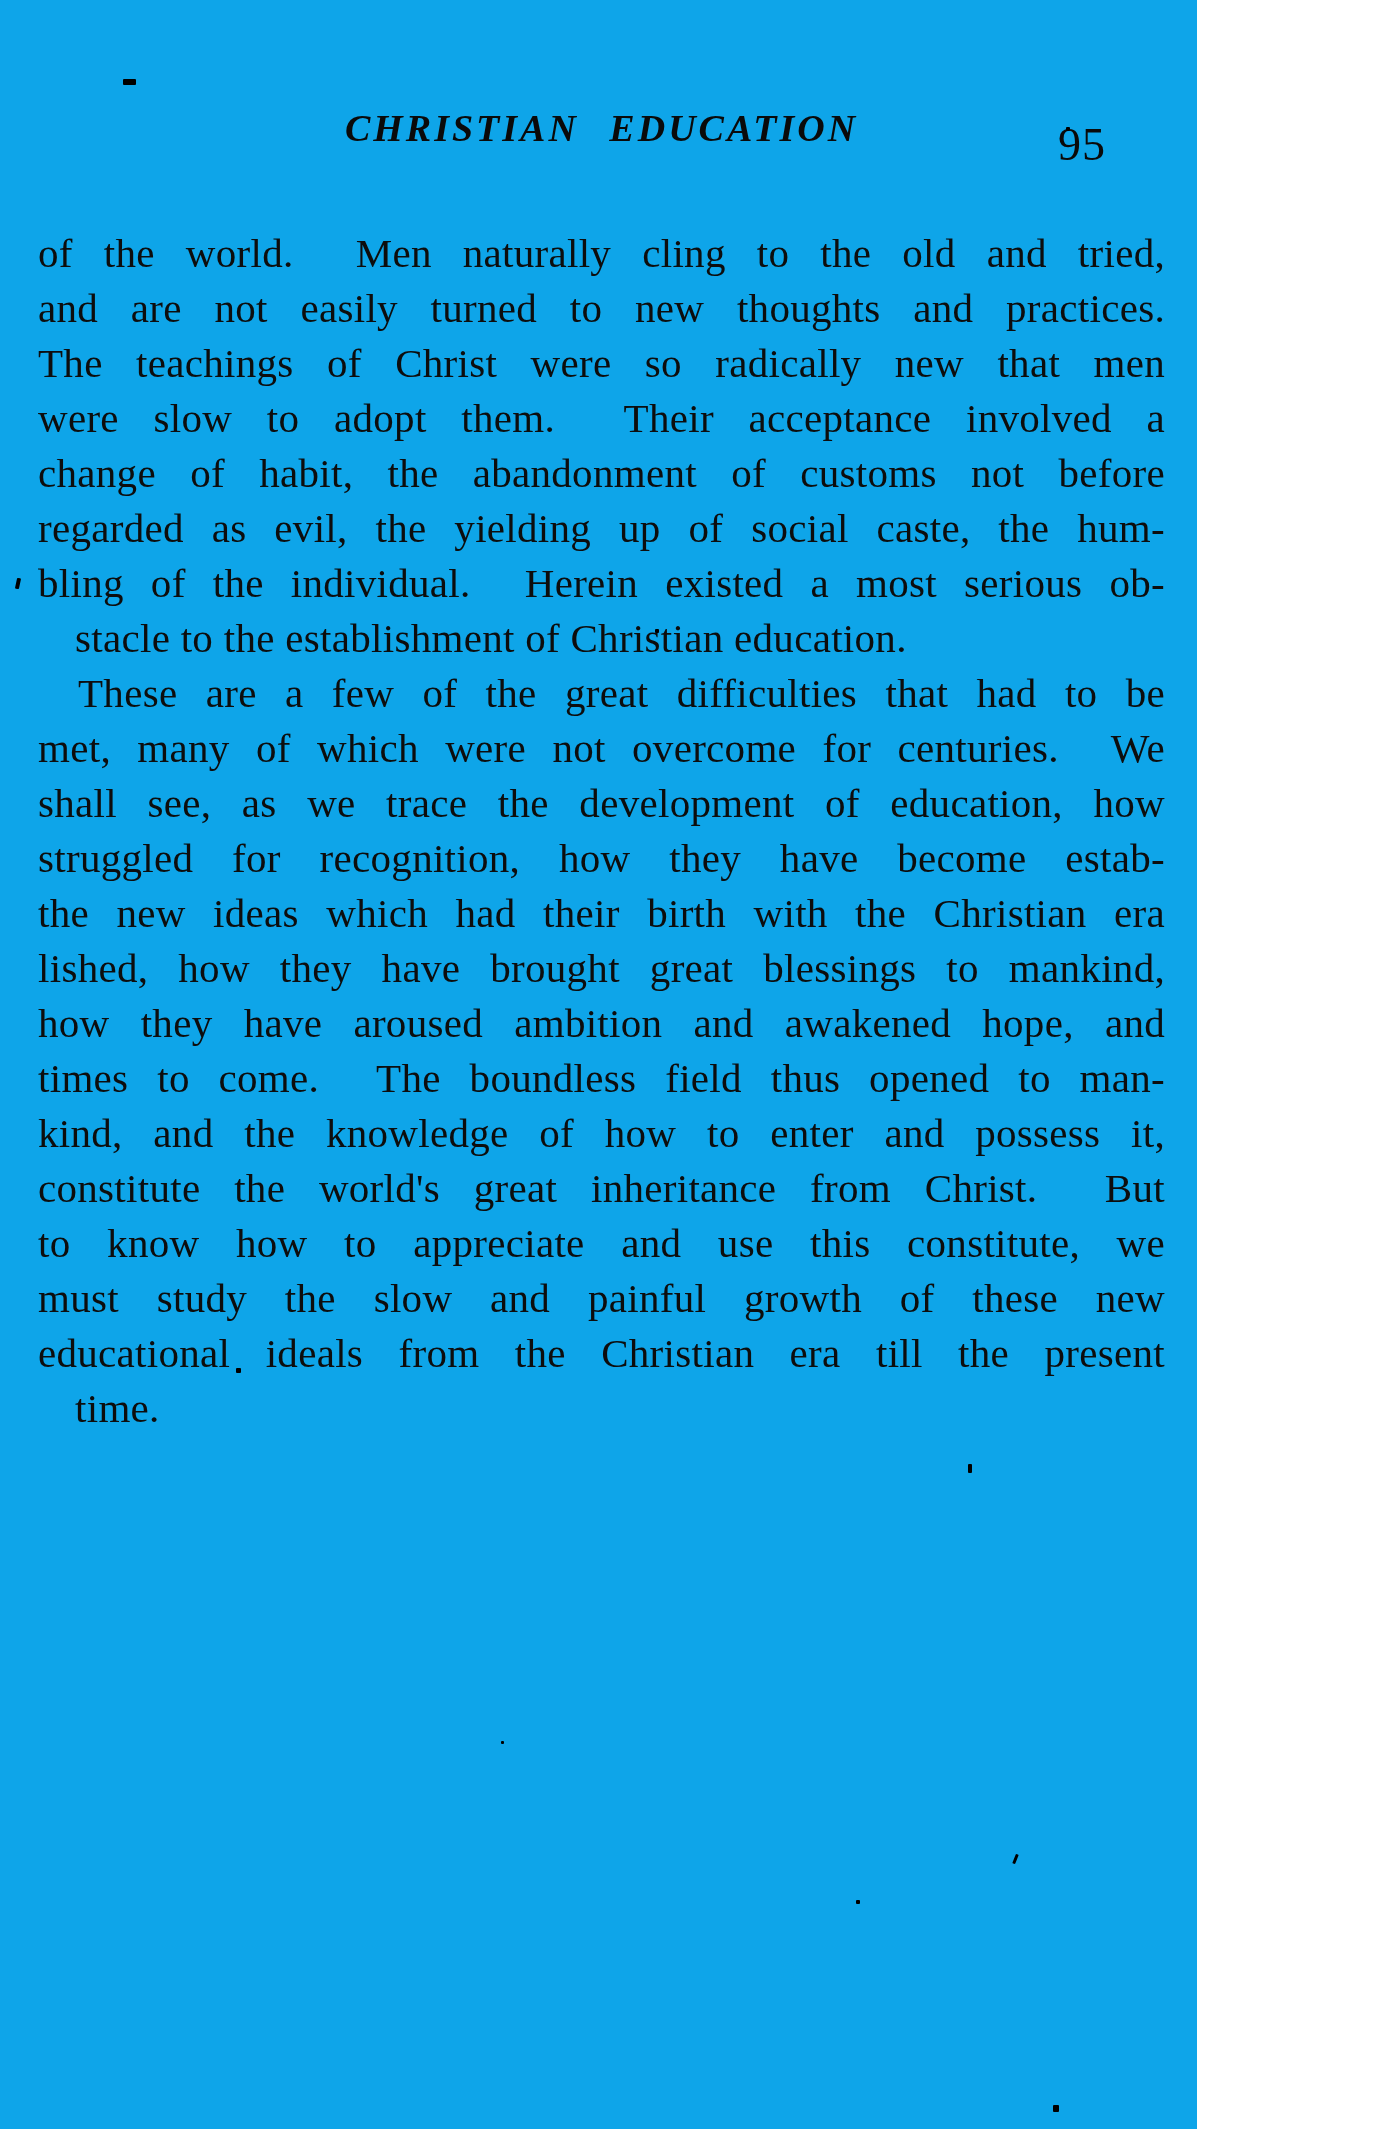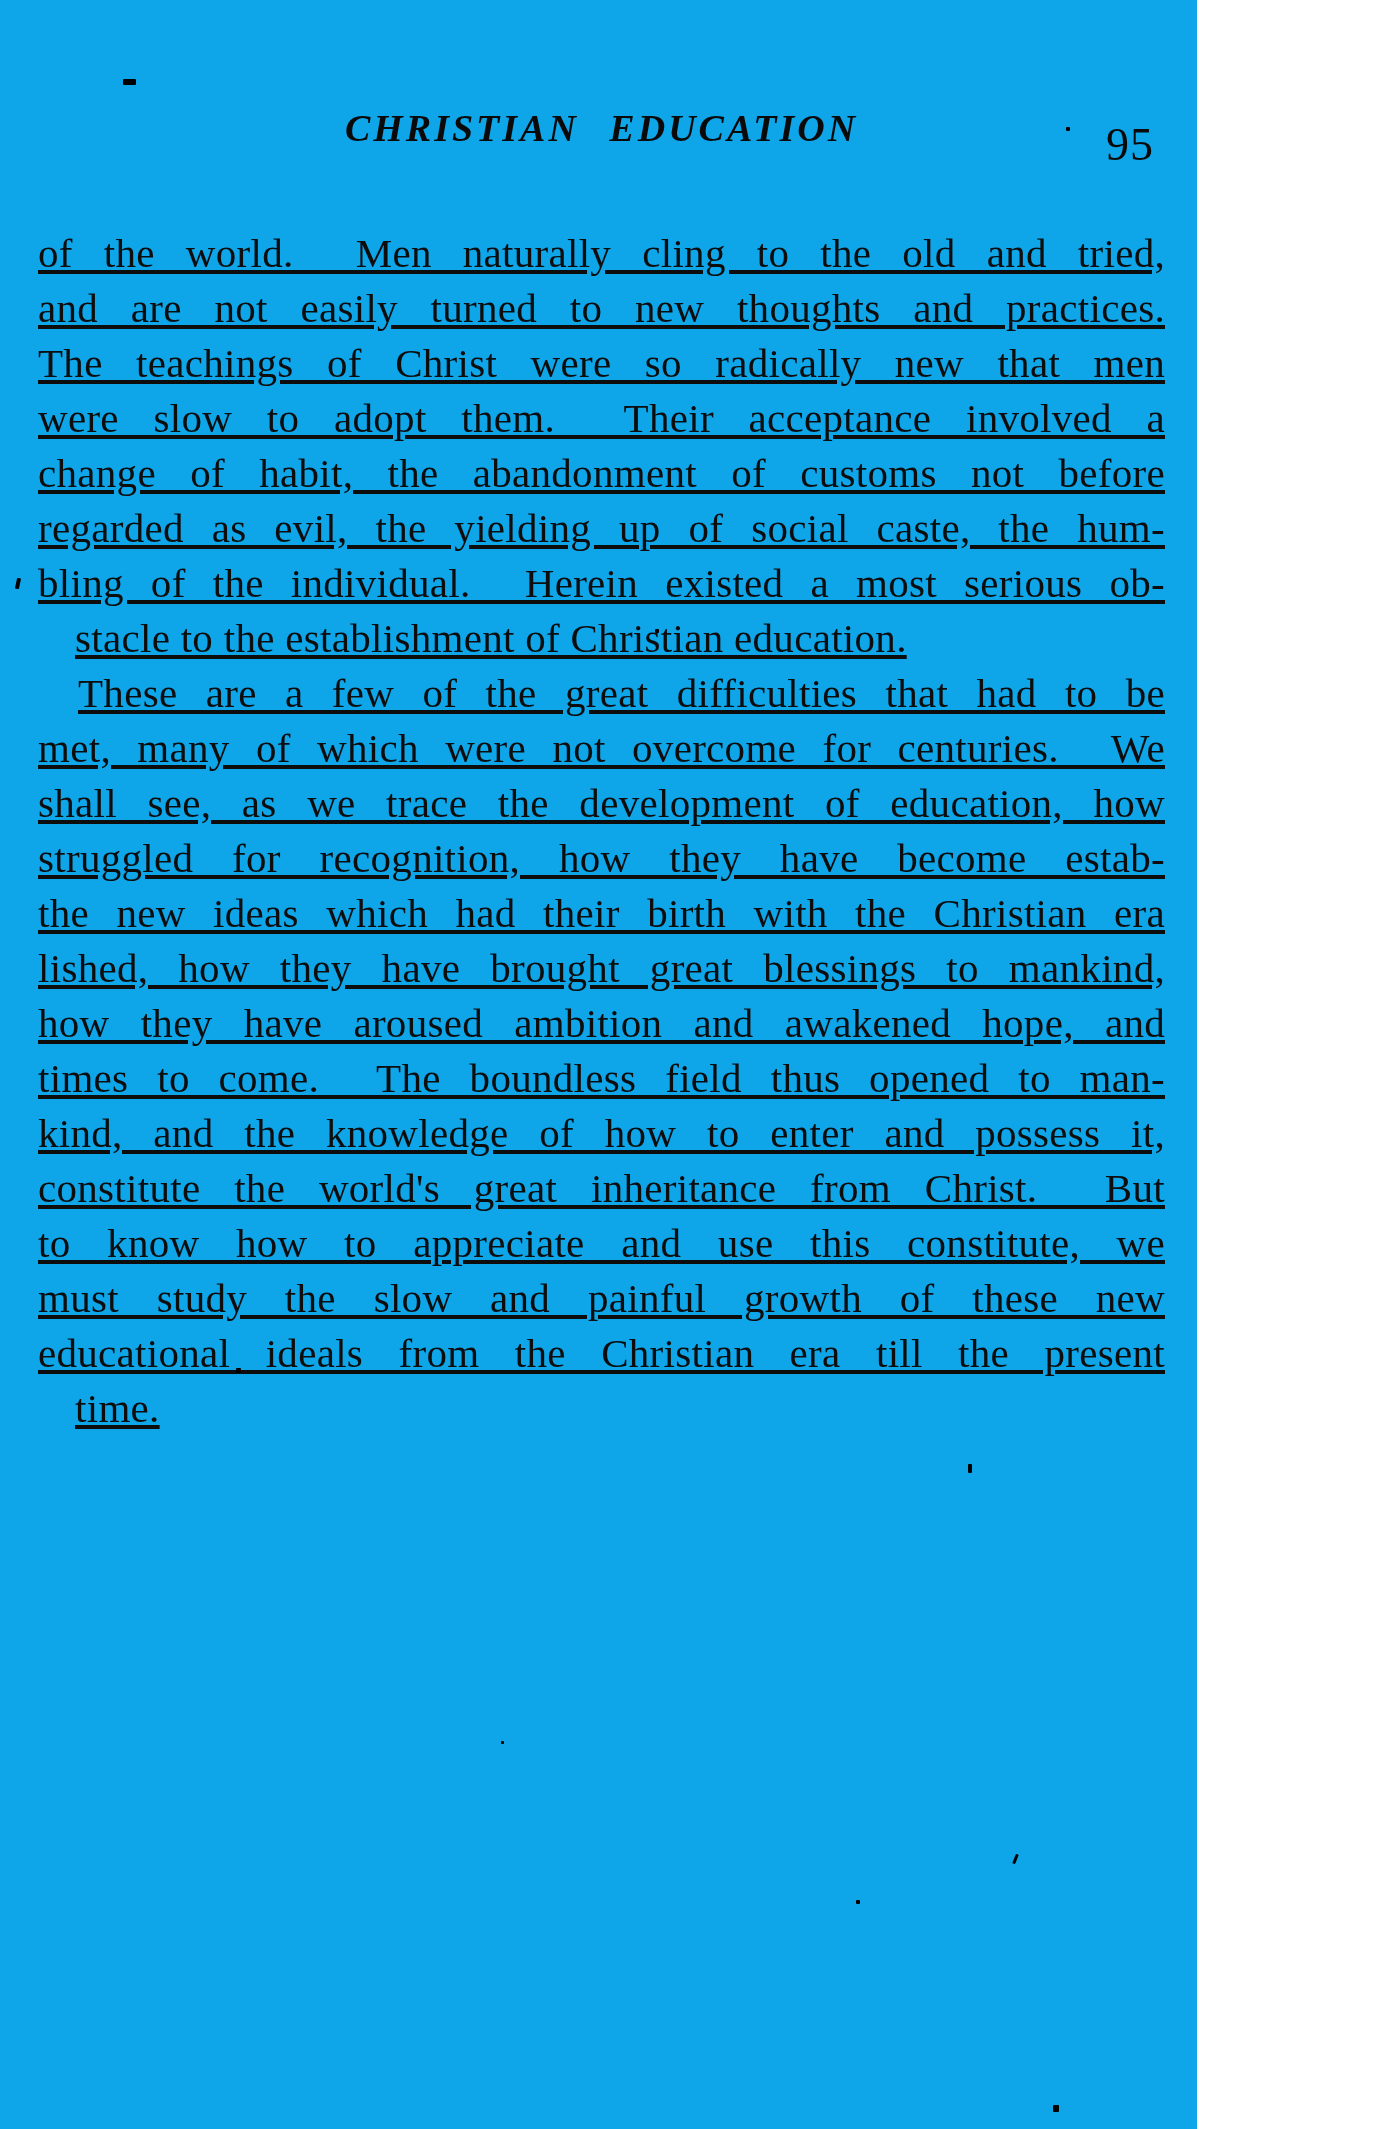--- a/index.html
+++ b/index.html
@@ -25,34 +25,33 @@
     font-style: italic;
     font-weight: bold;
     font-size: 38px;
     letter-spacing: 3px;
     word-spacing: 18px;
     color: #0a0a0a;
   }
   .page-number {
     position: absolute;
     top: 118px;
-    left: 1106px;
+    left: 1058px;
     font-size: 46px;
     letter-spacing: 1px;
     color: #0a0a0a;
   }
   .body-text {
     position: absolute;
     top: 226px;
     left: 38px;
     width: 1127px;
     font-size: 41px;
     line-height: 55px;
     letter-spacing: 0.3px;
-    text-decoration: underline;
   }
   .line {
     text-align: justify;
     text-align-last: justify;
   }
   .line.last {
     text-align: justify;
     text-align-last: left;
     margin-left: 37px;
   }

